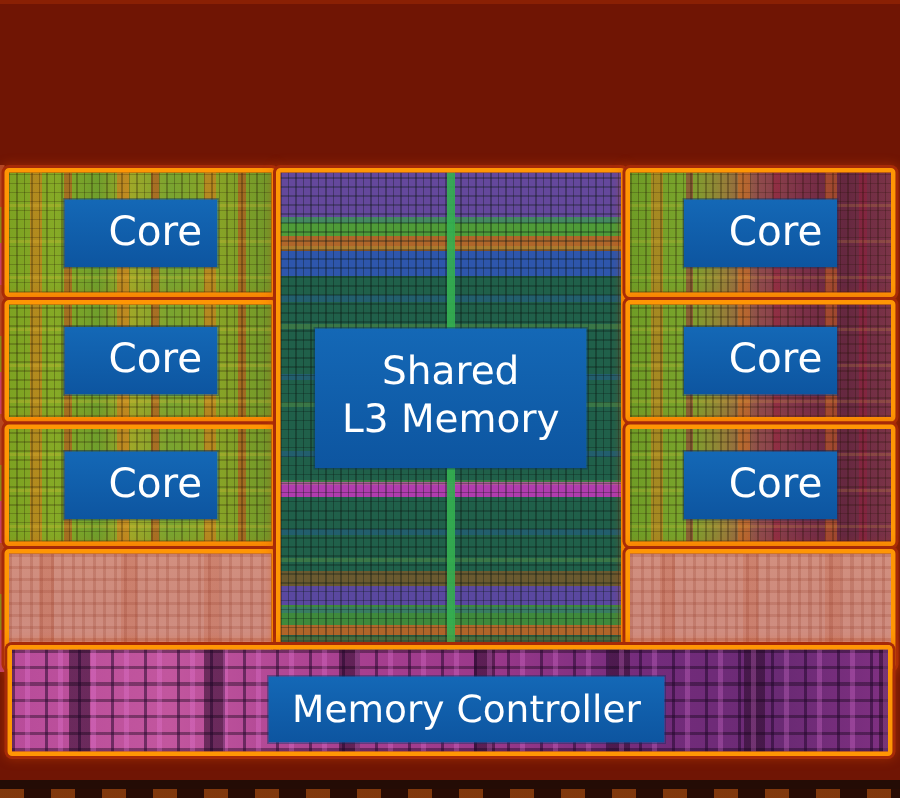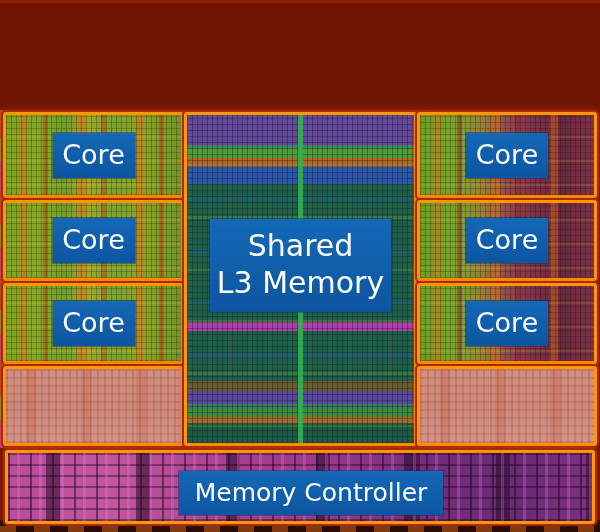--- a/index.html
+++ b/index.html
@@ -22,21 +22,21 @@
   .r-top {left:3px;  top:2px;   width:594px;height:107px;}
   .r-cl1 {left:3px;  top:112px; width:181px;height:86px;}
   .r-cl2 {left:3px;  top:200px; width:181px;height:81px;}
   .r-cl3 {left:3px;  top:283px; width:181px;height:81px;}
   .r-ml  {left:3px;  top:366px; width:181px;height:80px;}
   .r-l3  {left:184px;top:112px; width:233px;height:334px;}
   .r-cr1 {left:417px;top:112px; width:180px;height:86px;}
   .r-cr2 {left:417px;top:200px; width:180px;height:81px;}
   .r-cr3 {left:417px;top:283px; width:180px;height:81px;}
   .r-mr  {left:417px;top:366px; width:180px;height:80px;}
-  .r-mem {left:5px;  top:450px; width:590px;height:74px;}
+  .r-mem {left:5px;  top:430px; width:590px;height:74px;}
 
   
   .r-top{background:
     repeating-linear-gradient(90deg,rgba(40,10,0,.22) 0 1px,transparent 1px 6px),
     repeating-linear-gradient(0deg,rgba(255,250,190,.18) 0 1px,transparent 1px 5px),
     repeating-linear-gradient(90deg,transparent 0 34px,rgba(220,60,40,.22) 34px 38px,transparent 38px 70px,rgba(255,220,80,.25) 70px 76px,transparent 76px 110px),
     linear-gradient(0deg,rgba(130,190,40,.75) 0 10px,rgba(90,160,60,.4) 10px 16px,transparent 16px),
     linear-gradient(180deg,rgba(220,120,20,.8) 0 7px,rgba(190,100,30,.35) 7px 14px,transparent 14px),
     linear-gradient(90deg,#c04488 0%,#d08a24 3%,#cda133 14%,#c9a43e 40%,#bf9c4a 55%,#b58a68 66%,#b07888 78%,#a86080 90%,#8a5070 96%,#2f9898 100%);}
 
@@ -71,22 +71,22 @@
     repeating-linear-gradient(0deg,rgba(20,5,25,.4) 0 2px,transparent 2px 11px),
     repeating-linear-gradient(90deg,transparent 0 38px,rgba(40,10,40,.55) 38px 52px,transparent 52px 90px),
     linear-gradient(90deg,#b84c9a 0%,#c2569e 18%,#a84090 38%,#99388a 55%,#742c7c 72%,#6a2a74 88%,#803082 100%);}
 
   
   .label{background:linear-gradient(180deg,#1468b6 0,#0d55a0 100%);color:#fff;
     display:flex;flex-direction:column;align-items:center;justify-content:center;
     text-align:center;line-height:1.22;box-shadow:0 0 0 1px rgba(8,45,95,.4);
     white-space:nowrap;z-index:2;}
   .label-top {width:192px;height:61px;font-size:23px;margin-top:4px;transform:translateX(3px);}
-  .label-core{width:82px;height:45px;font-size:27px;}
-  .label-l3  {width:181px;height:93px;font-size:30px;transform:translateY(-14px);}
+  .label-core{width:82px;height:45px;font-size:27px;padding-left:20px;}
+  .label-l3  {width:181px;height:93px;font-size:26px;transform:translateY(-14px);}
   .label-mem {width:264px;height:44px;font-size:25px;transform:translate(11px,6px);}
 </style>
 </head>
 <body>
 
 <div class="stage">
 
 
   <section class="region core r-cl1">
     <div class="label label-core">Core</div>

